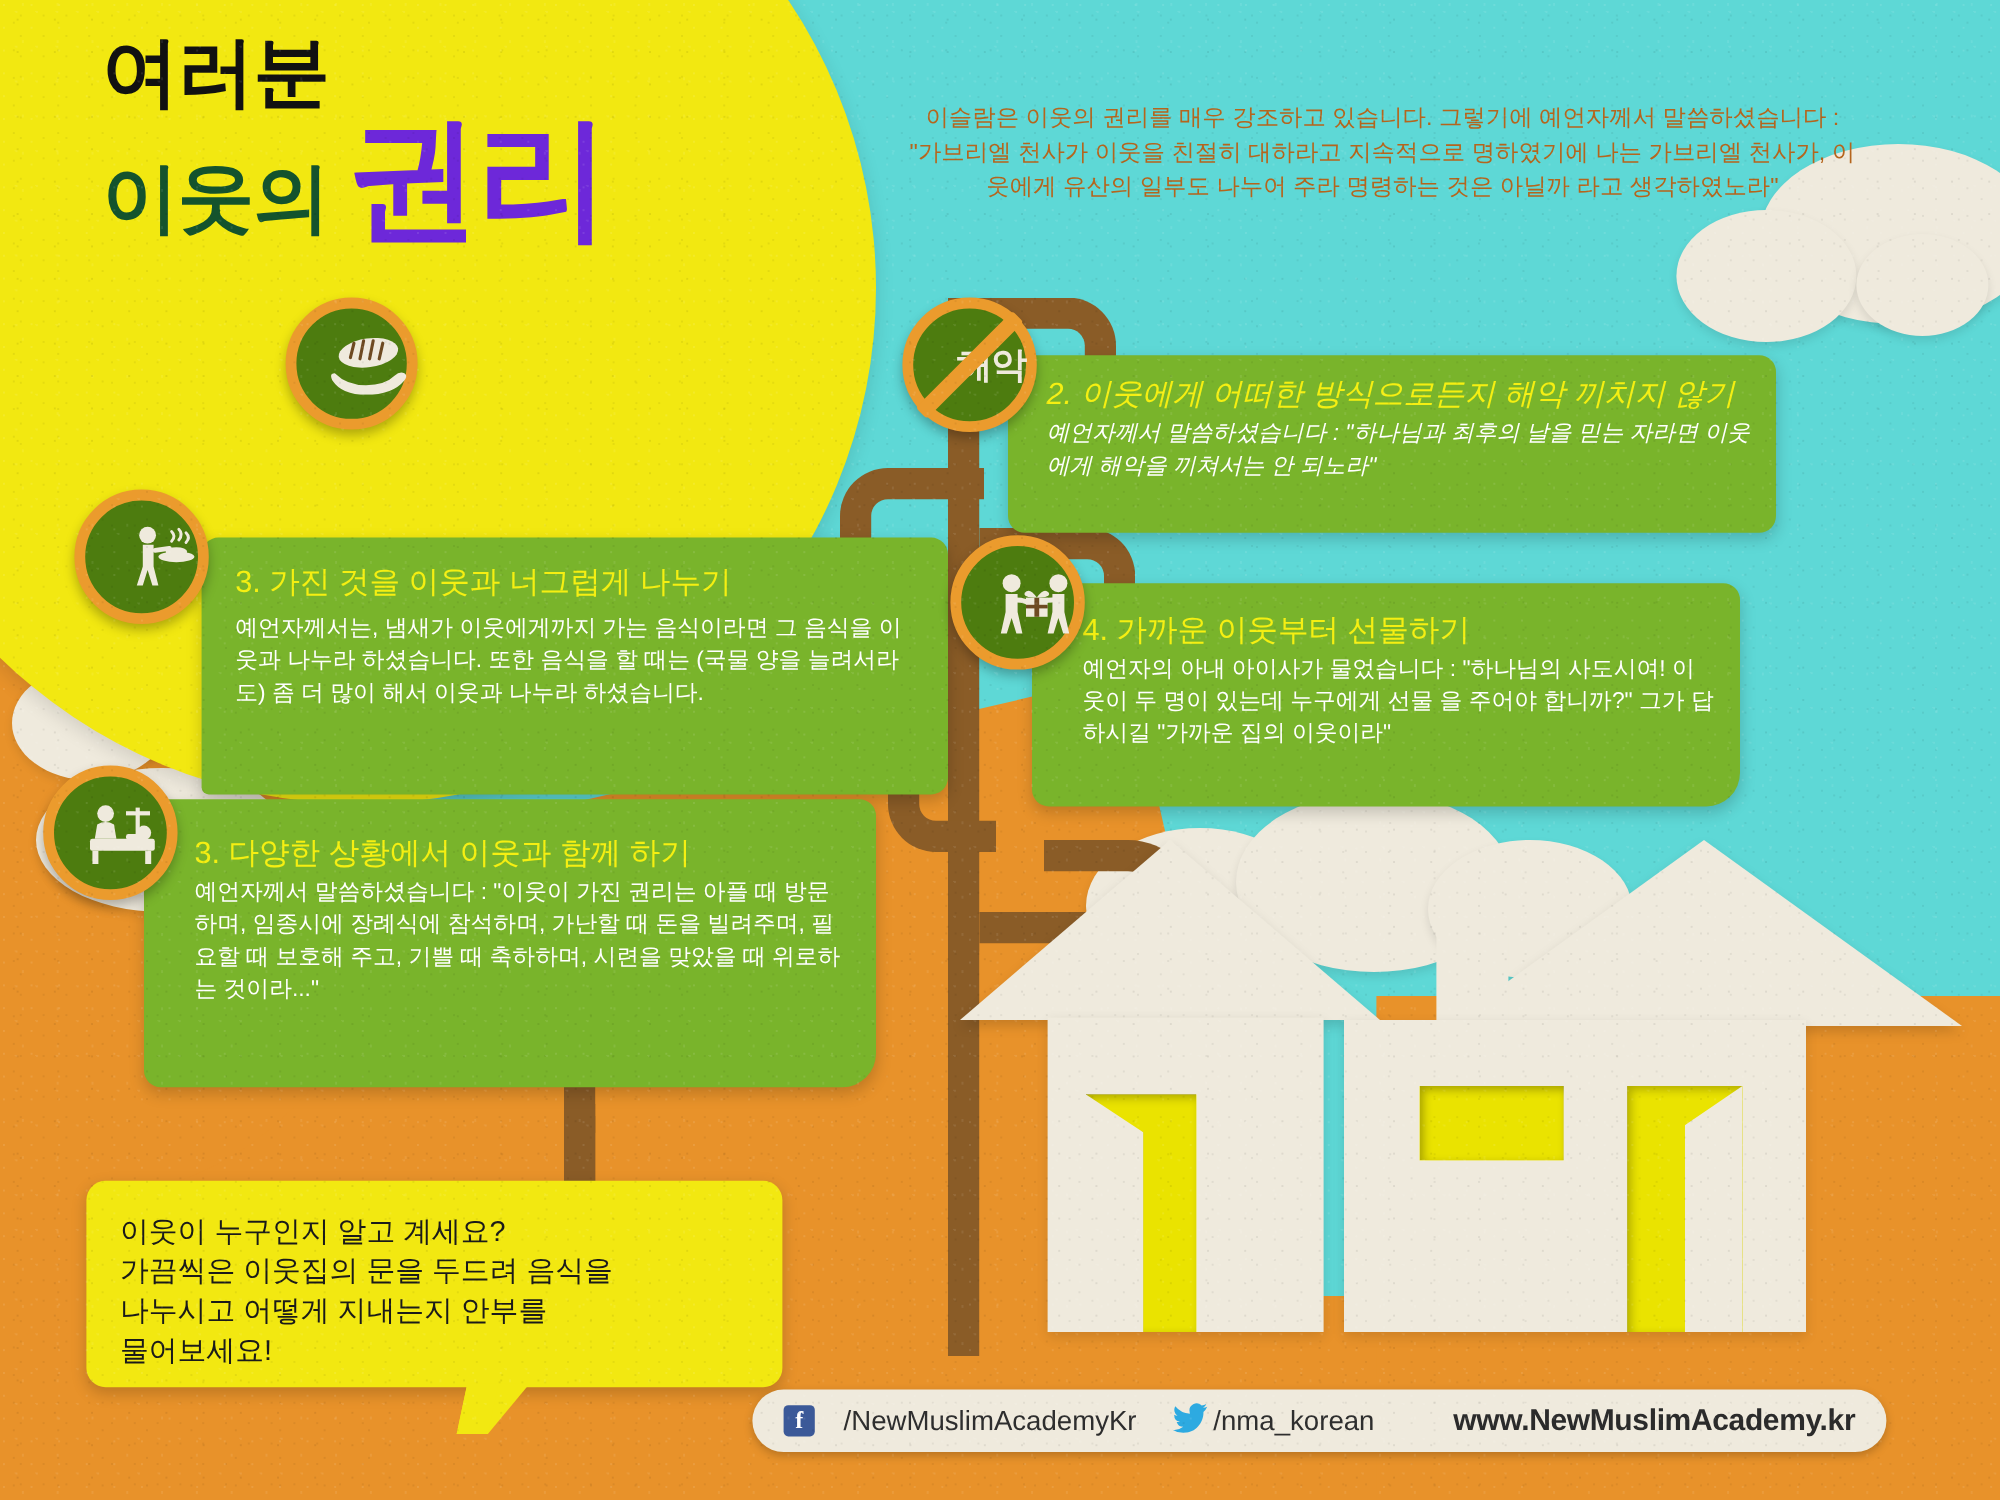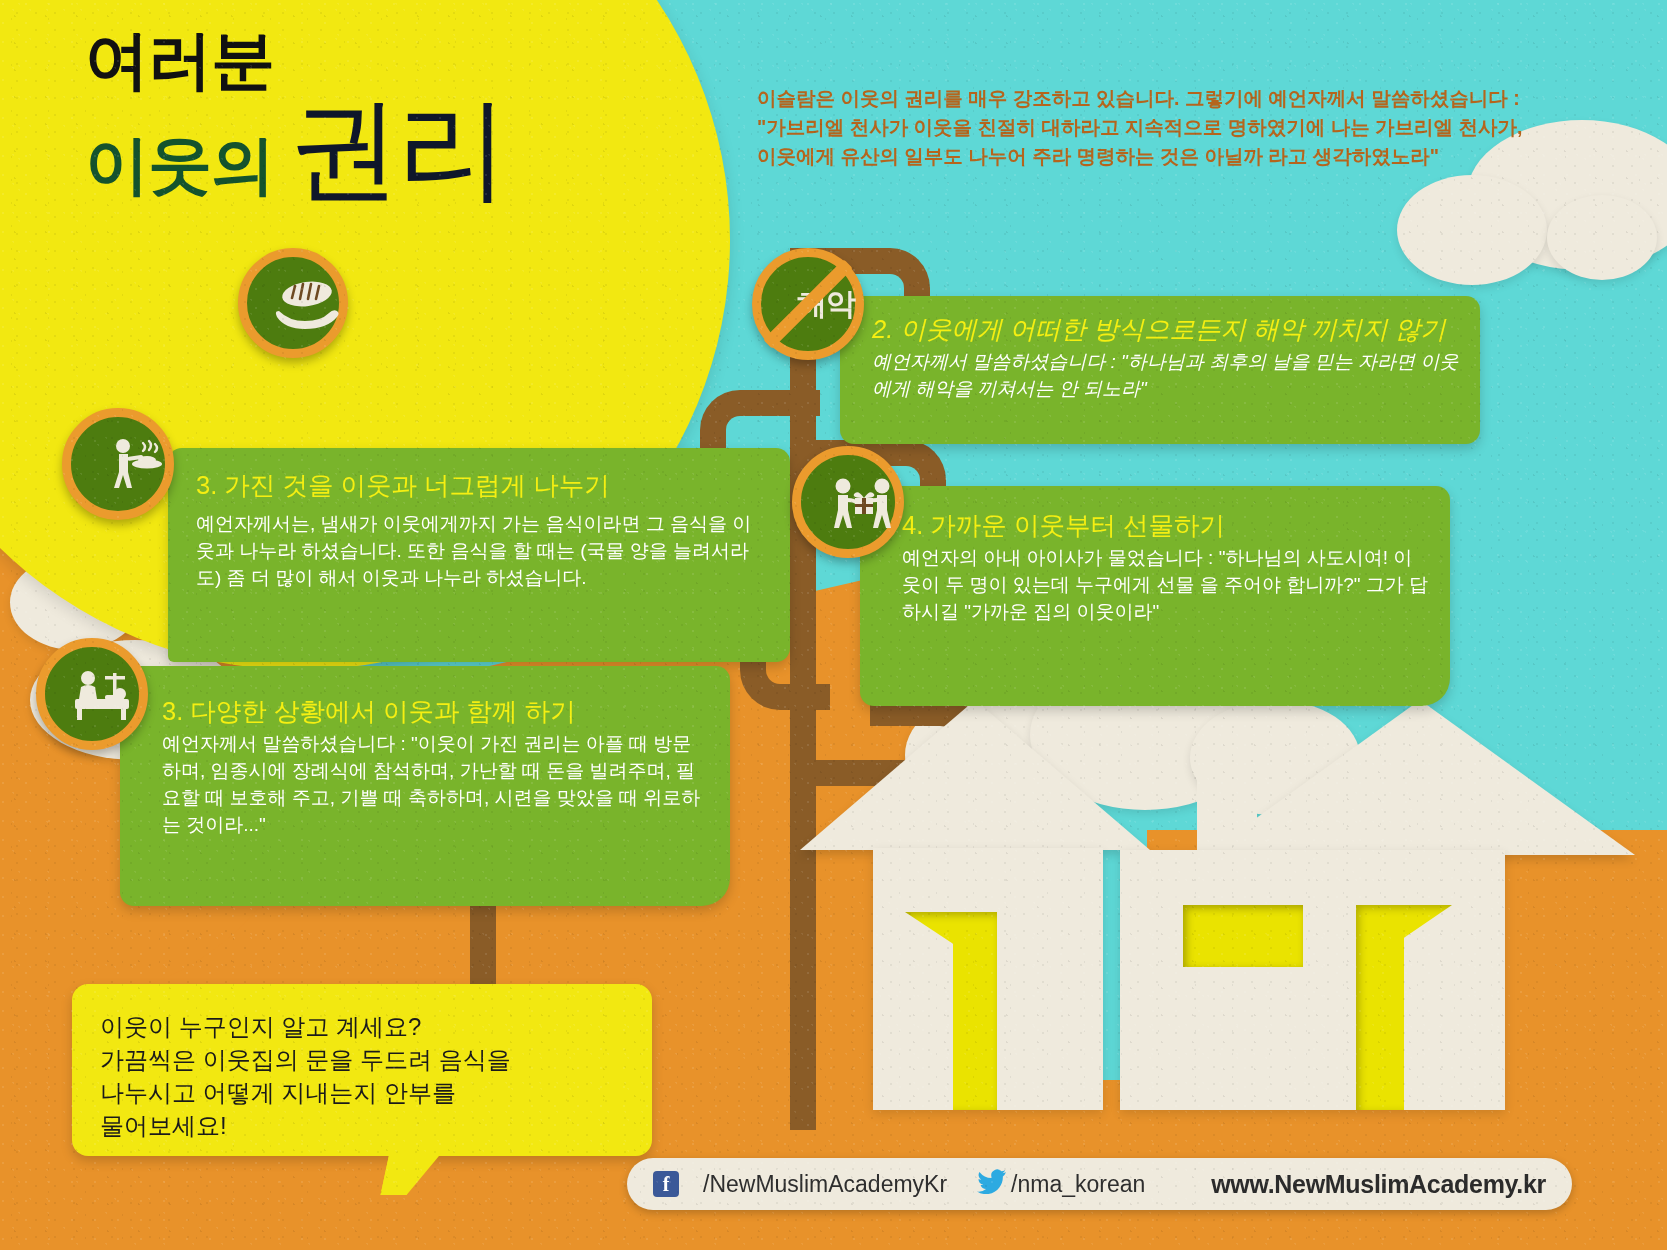--- a/index.html
+++ b/index.html
@@ -88,25 +88,25 @@
   
   .title-wrap { position:absolute; left:85px; top:28px; z-index:10; }
   .title-l1 {
     font-size:64px; font-weight:bold; color:#111; letter-spacing:-1px;
     line-height:1.02;
   }
   .title-l2 {
     display:flex; align-items:baseline; gap:14px; line-height:1.0;
   }
   .title-l2 .small { font-size:64px; font-weight:bold; color:#14532d; letter-spacing:-1px; }
-  .title-l2 .big { font-size:112px; font-weight:normal; color:#0f172a; letter-spacing:-3px; }
+  .title-l2 .big { font-size:112px; font-weight:bold; color:#6d28d9; letter-spacing:-3px; }
   
   .intro {
     position:absolute; left:757px; top:84px; width:790px; z-index:10;
-    color:#b5651d; font-weight:bold; font-size:19.5px; line-height:1.48;
+    color:#b5651d; font-weight:normal; font-size:19.5px; line-height:1.48;text-align:center;
   }
   
   .card {
     position:absolute; z-index:6;
     background:#79b42b;
     box-shadow:0 5px 12px rgba(0,0,0,.18);
   }
   .card .h {
     color:#f5ef12; font-size:25.5px; font-weight:normal; line-height:1.2;
     margin-bottom:4px;
@@ -278,21 +278,21 @@
       <ellipse cx="44" cy="31" rx="15" ry="4.5" fill="#efeadd"></ellipse>
       <ellipse cx="44" cy="27" rx="9" ry="4" fill="#efeadd"></ellipse>
       <g stroke="#efeadd" stroke-width="2.4" fill="none" stroke-linecap="round">
         <path d="M40 18 q4 -4 0 -8"></path>
         <path d="M46 17 q4 -5 0 -9"></path>
         <path d="M52 19 q4 -4 0 -8"></path>
       </g>
     </svg>
   </div>
 
-  <div class="card" style="left:860px; top:486px; width:590px; height:220px; border-radius:14px 14px 28px 14px;">
+  <div class="card" style="left:860px; top:486px; width:590px; height:186px; border-radius:14px 14px 28px 14px;">
     <div style="padding:24px 20px 0 42px;">
       <div class="h">4. 가까운 이웃부터 선물하기</div>
       <div class="b">예언자의 아내 아이사가 물었습니다 : "하나님의 사도시여! 이웃이 두 명이 있는데 누구에게 선물 을 주어야 합니까?" 그가 답하시길 "가까운 집의 이웃이라"</div>
     </div>
   </div>
   <div class="badge" style="left:792px; top:446px; width:112px; height:112px;">
     <svg width="66" height="56" viewBox="0 0 66 56" aria-hidden="true">
       <circle cx="14" cy="12" r="7.5" fill="#efeadd"></circle>
       <path d="M9 21 h10 v15 l4 18 h-5 l-4 -13 l-4 13 h-5 l4 -18z" fill="#efeadd"></path>
       <path d="M18 26 q8 0 12 4" stroke="#efeadd" stroke-width="4" fill="none" stroke-linecap="round"></path>

